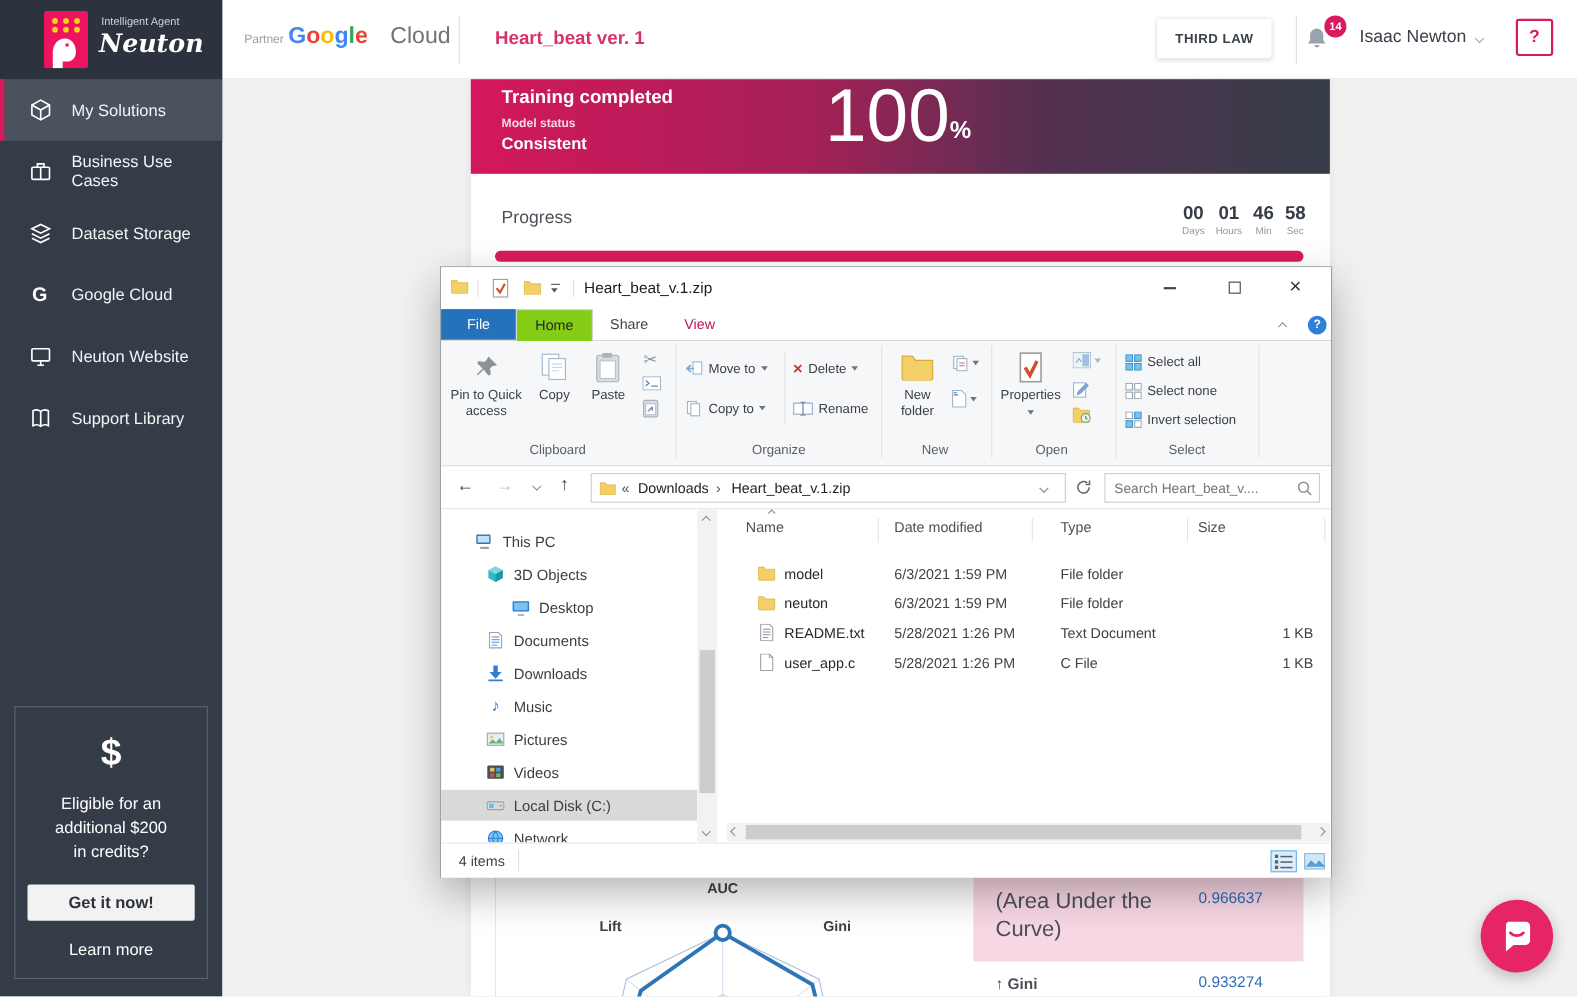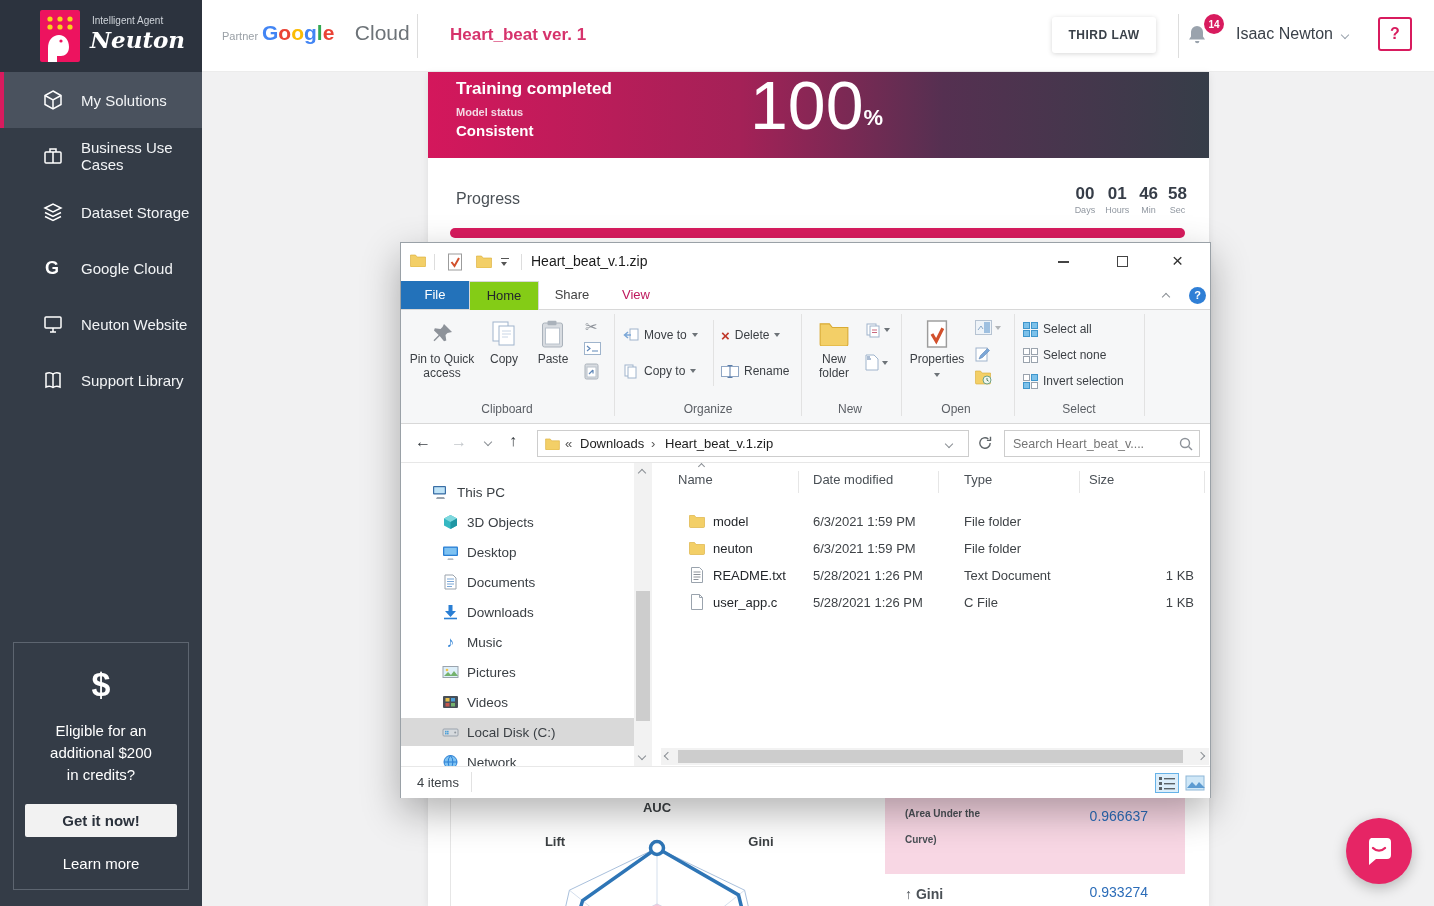--- a/index.html
+++ b/index.html
@@ -7,21 +7,21 @@
   body{position:relative;overflow:hidden;background:#f1f1f2;font-family:"Liberation Sans",sans-serif;color:#333}
   .abs{position:absolute}
   
   .chv{display:inline-block;width:6px;height:6px;border-right:1.5px solid #8a8f94;border-bottom:1.5px solid #8a8f94}
   .chv.up{transform:rotate(-135deg)}.chv.down{transform:rotate(45deg)}
   .chv.left{transform:rotate(135deg)}.chv.right{transform:rotate(-45deg)}
   .tri-down{display:inline-block;width:0;height:0;border-left:3.5px solid transparent;border-right:3.5px solid transparent;border-top:4px solid #6d7378}
   
   #sidebar{left:0;top:0;width:202px;height:906px;background:#343c47;z-index:2}
   #logo-area{position:absolute;left:0;top:0;width:202px;height:72px;background:#2c333e}
-  .side-item{position:relative;height:56px;display:flex;align-items:center;padding-left:42px;gap:17px;color:#f2f4f6;font-size:15px;cursor:pointer}
+  .side-item{position:relative;height:56px;display:flex;align-items:center;padding-left:26px;gap:17px;color:#f2f4f6;font-size:15px;cursor:pointer}
   .side-item.active{background:#4a525e}
   .side-item.active .bar{position:absolute;left:0;top:0;width:4px;height:100%;background:#d81b5e}
   .side-icon{width:22px;height:22px;flex:0 0 22px}
   #credits{position:absolute;left:13px;top:642px;width:176px;height:248px;border:1px solid #5d6570;text-align:center;color:#fff}
   #credits .dollar{font-size:34px;font-weight:bold;margin-top:22px}
   #credits .cline{font-size:15px;line-height:22px}
   #credits .ctext{margin-top:16px}
   #cred-btn{margin:18px auto 0;width:152px;height:33px;background:#f2f2f2;color:#2b323c;font-weight:bold;font-size:15px;display:flex;align-items:center;justify-content:center;border-radius:2px;cursor:pointer}
   #cred-link{margin-top:18px;font-size:15px;cursor:pointer}
   
@@ -41,21 +41,21 @@
   #banner .b-pct{position:absolute;left:322px;top:0;display:flex;align-items:flex-end}
   #banner .b-pct .num{font-size:68px;line-height:66px;font-weight:normal}
   #banner .b-pct .unit{font-size:22px;line-height:40px;font-weight:bold}
   #progress-label{position:absolute;left:28px;top:118px;font-size:16px;color:#4b5157}
   #countdown{position:absolute;right:22px;top:112px;display:flex;gap:10px;text-align:center}
   #countdown .cval{font-size:17px;font-weight:bold;color:#363d48}
   #countdown .cunit{font-size:9px;color:#9097a0;margin-top:1px}
   #progress-bar{position:absolute;left:22px;top:156px;width:735px;height:10px;background:#d81b5e;border-radius:5px}
   .radar-label{position:absolute;font-size:13px;font-weight:bold;color:#3c4043;transform:translateX(-50%)}
   #metric-auc{position:absolute;left:457px;top:726px;width:300px;height:76px;background:#f8d7e4}
-  #metric-auc .mline{position:absolute;left:20px;font-size:10px;font-weight:bold;color:#4a5056}
+  #metric-auc .mline{position:absolute;left:20px;font-size:20px;font-weight:normal;color:#4a5056}
   .mval{position:absolute;right:37px;font-size:14px;font-weight:normal;color:#2b6cb8}
   #metric-gini{position:absolute;left:457px;top:810px;width:300px;height:30px}
   #metric-gini .mname{position:absolute;left:20px;top:4px;font-size:14px;font-weight:bold;color:#4a5056}
   .vline{position:absolute;width:1px;background:#e6e6e6}
   
   #explorer{left:400px;top:242px;width:811px;height:556px;background:#fff;border:1px solid #9aa1a7;box-shadow:0 14px 36px rgba(0,0,0,.30);z-index:5;font-size:13px;color:#3b4045}
   #ex-title{position:absolute;left:0;top:0;width:100%;height:38px;background:#fff}
   #ex-title .ttl{position:absolute;left:130px;top:10px;font-size:14px;color:#1a1a1a}
   .tsep{position:absolute;width:1px;height:16px;top:11px;background:#ddd}
   .winctl{position:absolute;cursor:pointer}
@@ -491,21 +491,21 @@
       <span>This PC</span>
     </div>
     <div class="titem" style="top:45px;padding-left:41px">
       <svg class="ticon" viewBox="0 0 17 16">
           <path d="M8.5 1l6.5 3.5v7L8.5 15 2 11.5v-7z" fill="#35b8c2"></path>
           <path d="M2 4.5l6.5 3.5L15 4.5 8.5 1z" fill="#7fd8de"></path>
           <path d="M8.5 8v7L15 11.5v-7z" fill="#1f96a3"></path>
         </svg>
       <span>3D Objects</span>
     </div>
-    <div class="titem" style="top:75px;padding-left:41px">
+    <div class="titem" style="top:75px;padding-left:64px">
       <svg class="ticon" viewBox="0 0 17 16">
           <rect x="1" y="2.5" width="15" height="9.5" rx="1" fill="#2a7fd4"></rect>
           <rect x="2.3" y="3.8" width="12.4" height="6.9" fill="#7ec2f2"></rect>
           <path d="M6 14.5h5l.6 1.2H5.4z" fill="#9aa3ad"></path>
         </svg>
       <span>Desktop</span>
     </div>
     <div class="titem" style="top:105px;padding-left:41px">
       <svg class="ticon" viewBox="0 0 17 16">
           <path d="M3 1h8l3 3v11H3z" fill="#fff" stroke="#9aa3ad"></path>

